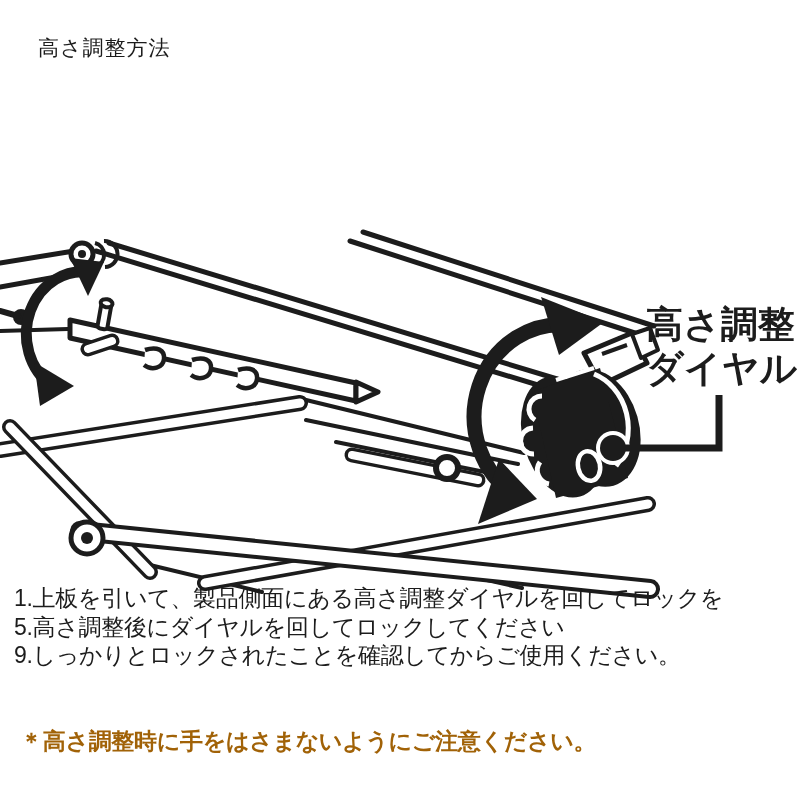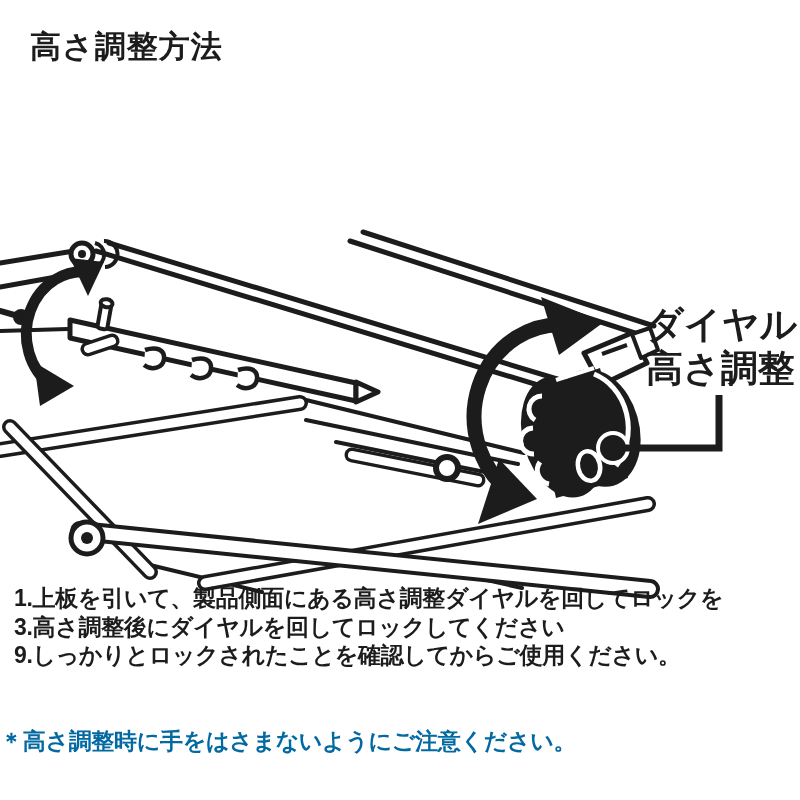--- a/index.html
+++ b/index.html
@@ -1,39 +1,39 @@
 <!DOCTYPE html>
 <html><head>
 <meta charset="utf-8">
 <style>
   html,body{margin:0;padding:0;background:#fff;}
   .page{
     position:relative;width:800px;height:800px;background:#fff;overflow:hidden;
     font-family:"Liberation Sans","DejaVu Sans",sans-serif;color:#1c1c1c;
   }
   .title{
-    position:absolute;left:30px;top:26px;margin:0;
-    font-size:31px;font-weight:bold;letter-spacing:1px;color:#1c1c1c;
+    position:absolute;left:30px;top:26px;margin:8px;
+    font-size:21px;font-weight:normal;letter-spacing:1px;color:#1c1c1c;
   }
   .diagram-svg{position:absolute;left:0;top:0;width:800px;height:800px;}
   .callout{
     position:absolute;left:646px;top:303px;
     font-size:37px;font-weight:bold;line-height:44px;letter-spacing:0;
     color:#1c1c1c;white-space:nowrap;
   }
   .steps{
     position:absolute;left:14px;top:584px;width:772px;
-    font-size:23px;font-weight:bold;line-height:28.5px;letter-spacing:-0.3px;
+    font-size:23px;font-weight:normal;line-height:28.5px;letter-spacing:-0.3px;
     color:#1c1c1c;
   }
   .step-line{white-space:nowrap;}
   .step-line.indent{padding-left:24px;}
   .note{
-    position:absolute;left:0;top:726px;width:772px;
-    font-size:23px;font-weight:bold;letter-spacing:-0.3px;color:#0369a1;
+    position:absolute;left:20px;top:726px;width:772px;
+    font-size:23px;font-weight:bold;letter-spacing:-0.3px;color:#a16207;
     white-space:nowrap;
   }
 </style>
 </head>
 <body>
 
 <div class="page">
 
   <h1 class="title">高さ調整方法</h1>
 
@@ -125,25 +125,25 @@
     <path d="M 614,448 H 719 V 395" fill="none" stroke="#1c1c1c" stroke-width="7"></path>
 
     <g>
       <path d="M 574,326 A 86,92 0 0 0 518,497" fill="none" stroke="#1c1c1c" stroke-width="15"></path>
       <polygon points="604,322 541,297 559,355" fill="#1c1c1c"></polygon>
       <polygon points="478,524 537,499 499,459" fill="#1c1c1c"></polygon>
     </g>
   </svg>
 
   <div class="callout">
+    <div>高さ調整</div>
     <div>ダイヤル</div>
-    <div>高さ調整</div>
   </div>
 
   <div class="steps">
     <div class="step-line">1.上板を引いて、製品側面にある高さ調整ダイヤルを回してロックを</div>
-    <div class="step-line">3.高さ調整後にダイヤルを回してロックしてください</div>
+    <div class="step-line">5.高さ調整後にダイヤルを回してロックしてください</div>
     <div class="step-line">9.しっかりとロックされたことを確認してからご使用ください。</div>
   </div>
 
   <div class="note">＊高さ調整時に手をはさまないようにご注意ください。</div>
 
 </div>
 
 </body></html>

